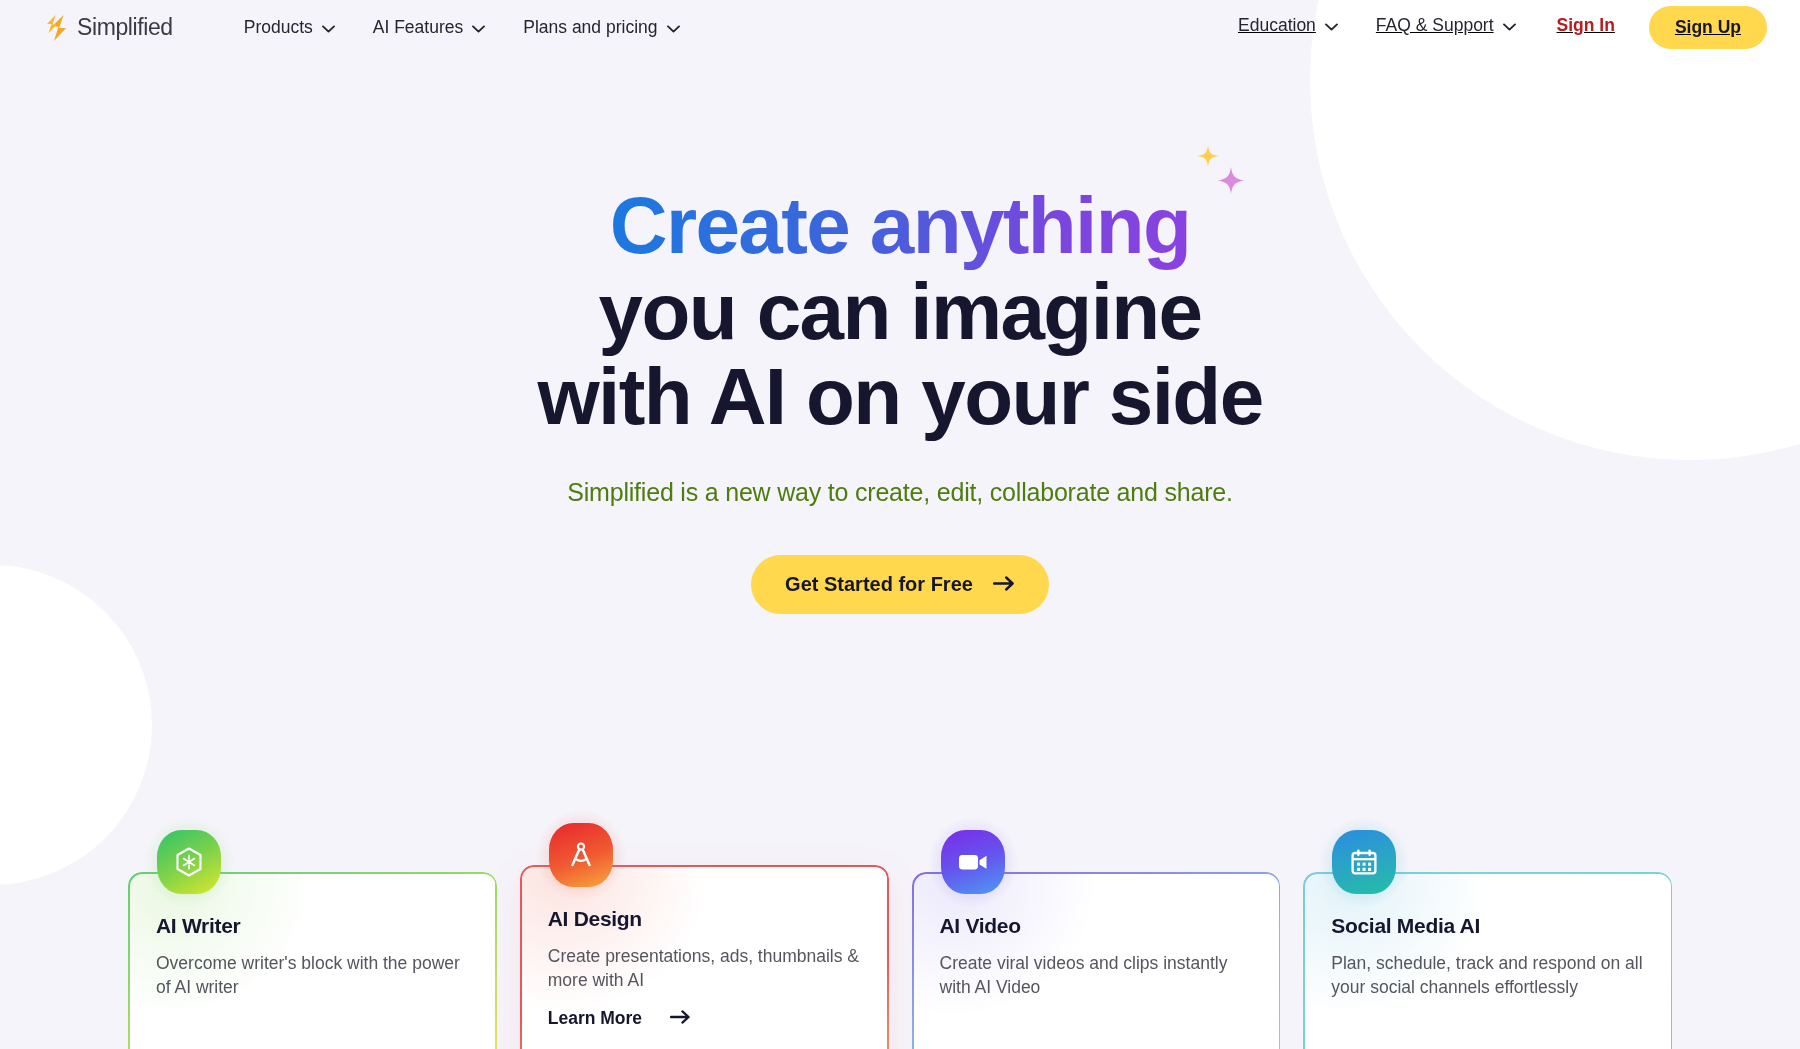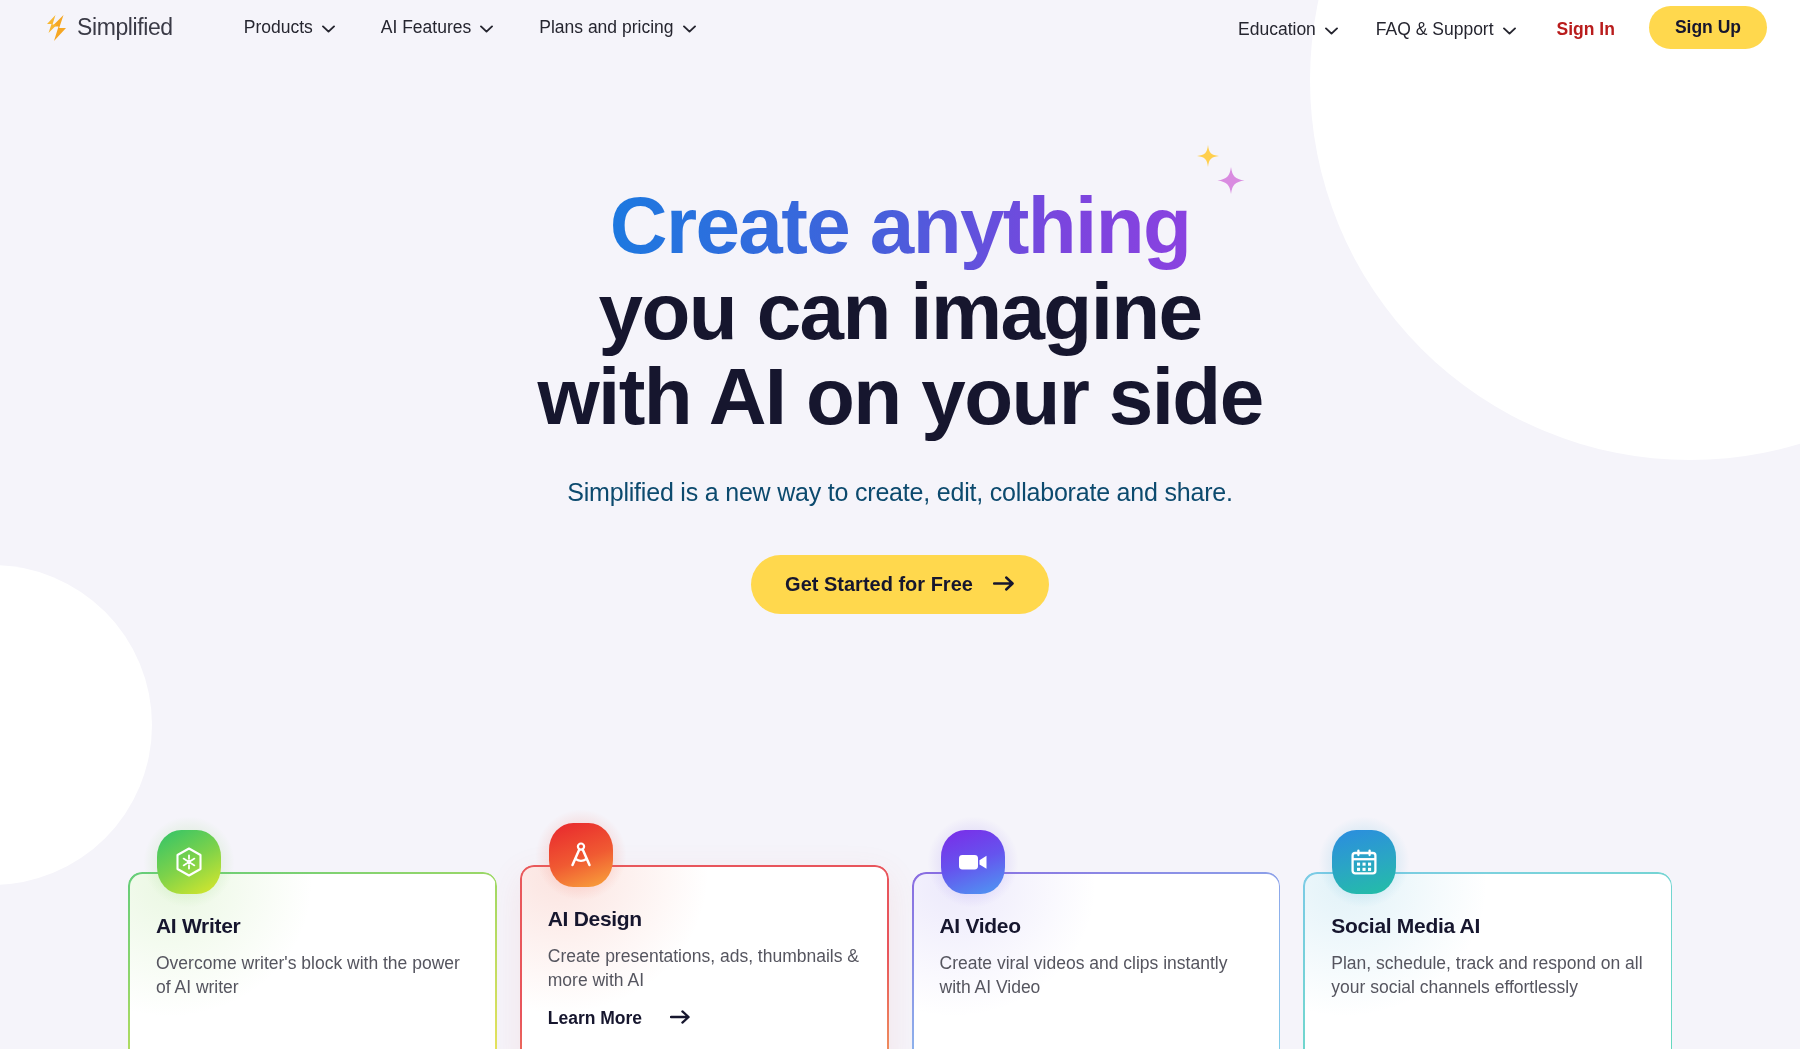--- a/index.html
+++ b/index.html
@@ -56,22 +56,22 @@
     cursor: pointer;
   }
   .logo-mark { width: 26px; height: 28px; display:block; }
   .logo-text {
     font-size: 23px;
     font-weight: normal;
     color: #3a3a46;
     letter-spacing: -0.4px;
   }
 
-  .nav-left { display: flex; align-items: center; gap: 8px; }
-  .nav-right { display: flex; align-items: flex-end; margin-left: auto; }
+  .nav-left { display: flex; align-items: center; gap: 0; }
+  .nav-right { display: flex; align-items: flex-start; margin-left: auto; text-decoration: underline; }
 
   .nav-item {
     display: flex;
     align-items: center;
     gap: 9px;
     padding: 9px 19px;
     font-size: 17.5px;
     color: #25252f;
     cursor: pointer;
     white-space: nowrap;
@@ -132,21 +132,21 @@
     top: -44px;
     margin-left: 4px;
     width: 60px;
     height: 70px;
     display: inline-block;
   }
 
   .subtitle {
     margin-top: 38px;
     font-size: 25px;
-    color: #0c4a6e;
+    color: #4d7c0f;
     letter-spacing: -0.2px;
   }
 
   .cta {
     margin-top: 48px;
     display: inline-flex;
     align-items: center;
     gap: 20px;
     background: #ffd84d;
     border: none;

